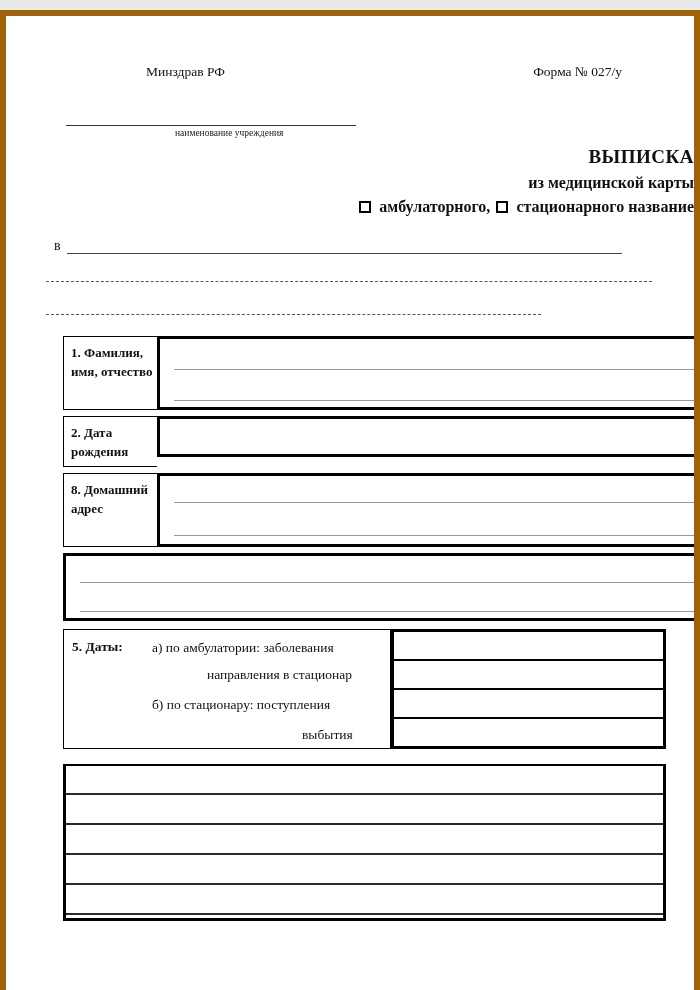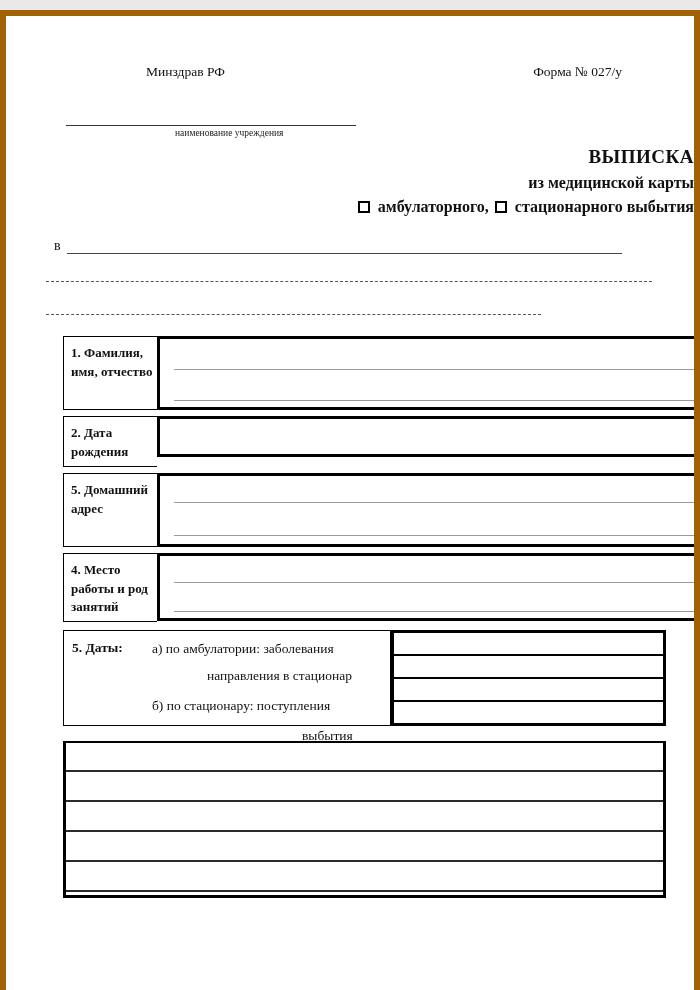--- a/index.html
+++ b/index.html
@@ -73,21 +73,21 @@
   .wline { border-bottom: 1px solid #999; margin: 0 22px 0 14px; height: 0; }
   .r1 { height: 74px; } .r1 .wline:first-child { margin-bottom: 30px; }
   .r1 .wline:last-child { margin-bottom: 6px; }
   .r2 { height: 41px; }
   .r3 { height: 74px; } .r3 .wline:first-child { margin-bottom: 32px; }
   .r3 .wline:last-child { margin-bottom: 8px; }
   .r4 { height: 68px; } .r4 .wline:first-child { margin-bottom: 28px; }
   .r4 .wline:last-child { margin-bottom: 6px; }
 
   
-  .s5 { display: flex; margin: 8px 40px 0 57px; width: 603px; height: 96px; }
+  .s5 { display: flex; margin: 8px 40px 0 57px; width: 603px; height: 120px; }
   .s5-left {
     position: relative;
     flex: 0 0 328px;
     border: 1.5px solid #000; border-right: 1px solid #000;
     font-size: 13.5px;
   }
   .s5-title { position: absolute; left: 8px; top: 9px; font-weight: bold; }
   .s5-line { height: 30px; display: flex; align-items: center; }
   .s5-line.a1 { padding-left: 88px; padding-top: 6px; }
   .s5-line.a2 { padding-left: 143px; }
@@ -127,21 +127,21 @@
   <div class="inst-line"></div>
   <div class="inst-caption">наименование учреждения</div>
 
   <div class="title-block">
     <div class="title">ВЫПИСКА</div>
     <div class="subtitle">из медицинской карты</div>
     <div class="cbline">
       <span class="cb"></span>
       <span>амбулаторного,</span>
       <span class="cb"></span>
-      <span>стационарного выбытия</span>
+      <span>стационарного название</span>
     </div>
   </div>
 
   <div class="to-row">
     <span class="lbl">в</span>
     <span class="fill"></span>
   </div>
 
   <div class="dash1"></div>
   <div class="dash2"></div>
@@ -155,29 +155,28 @@
         <div class="wline"></div>
       </div>
     </div>
 
     <div class="frow">
       <div class="lab">2. Дата рождения</div>
       <div class="val r2"></div>
     </div>
 
     <div class="frow">
-      <div class="lab">5. Домашний адрес</div>
+      <div class="lab">8. Домашний адрес</div>
       <div class="val r3">
         <div class="wline"></div>
         <div class="wline"></div>
       </div>
     </div>
 
     <div class="frow">
-      <div class="lab">4. Место работы и род занятий</div>
       <div class="val r4">
         <div class="wline"></div>
         <div class="wline"></div>
       </div>
     </div>
 
   </div>
 
   <div class="s5">
     <div class="s5-left">

